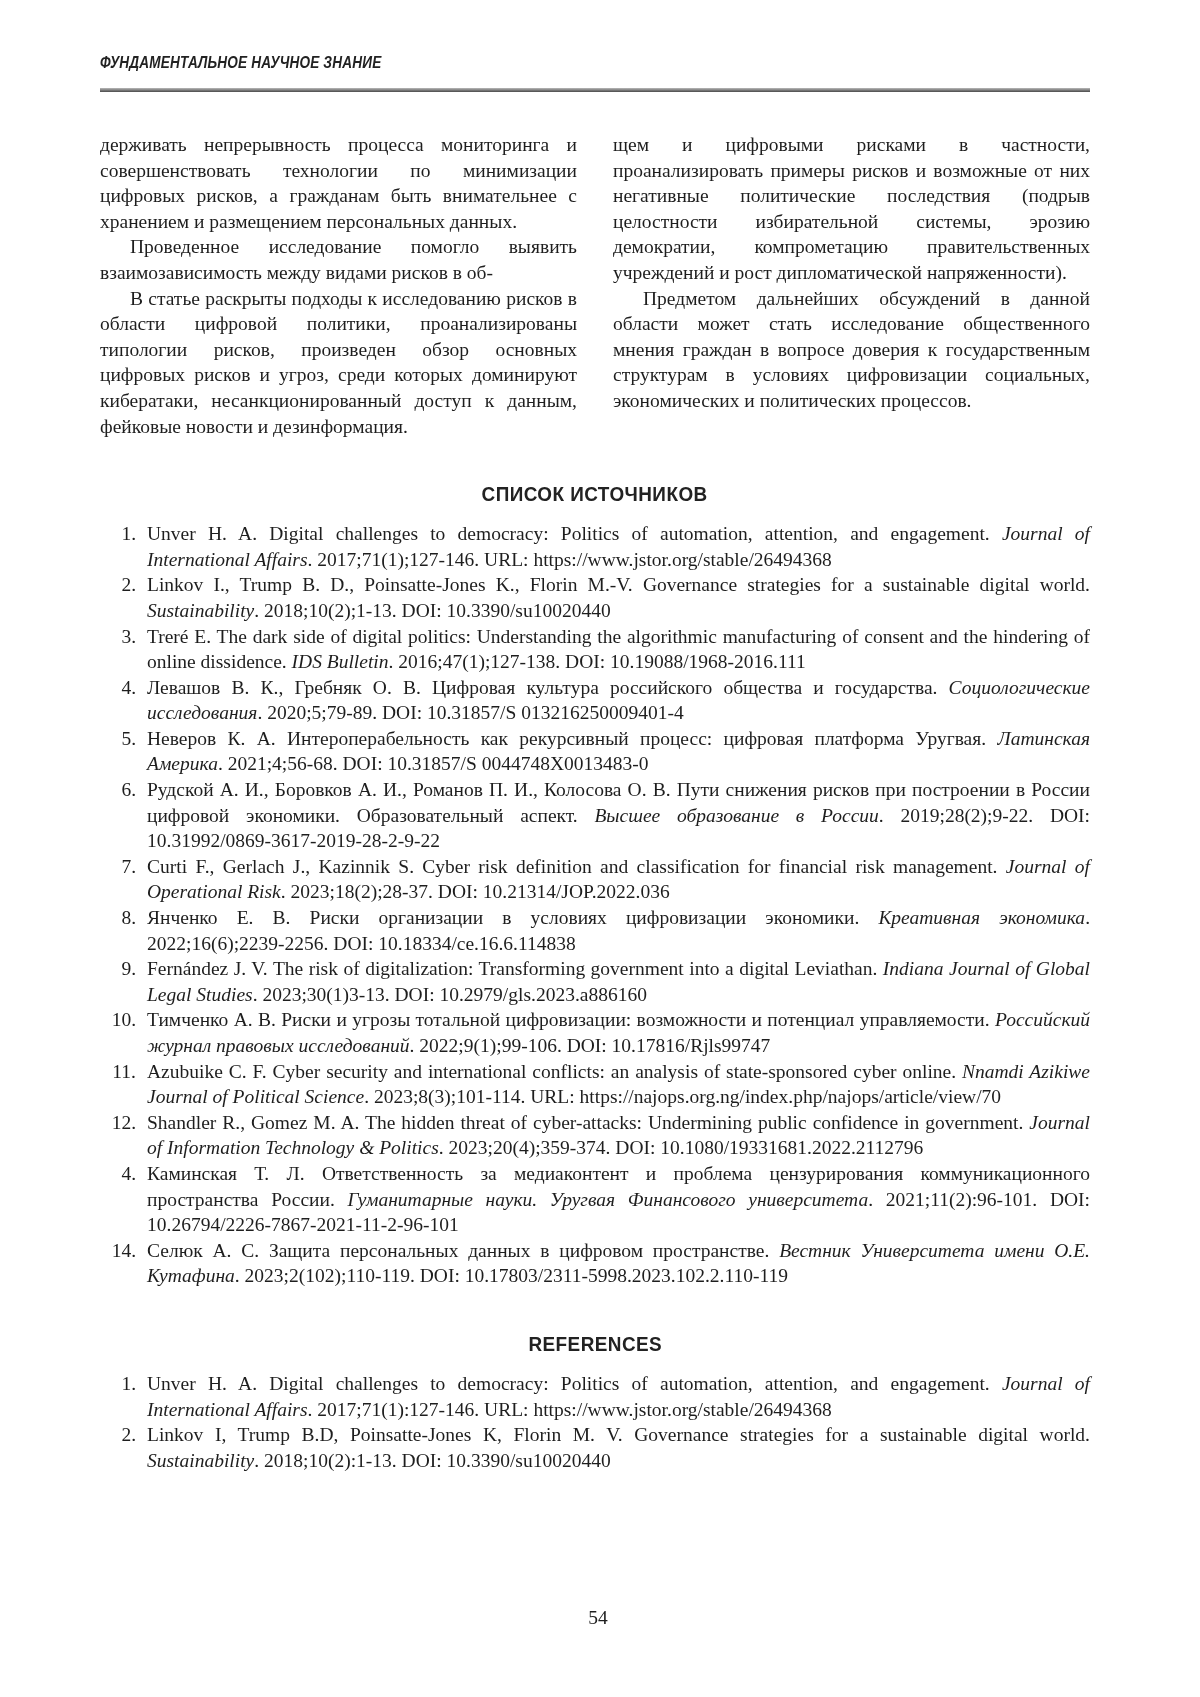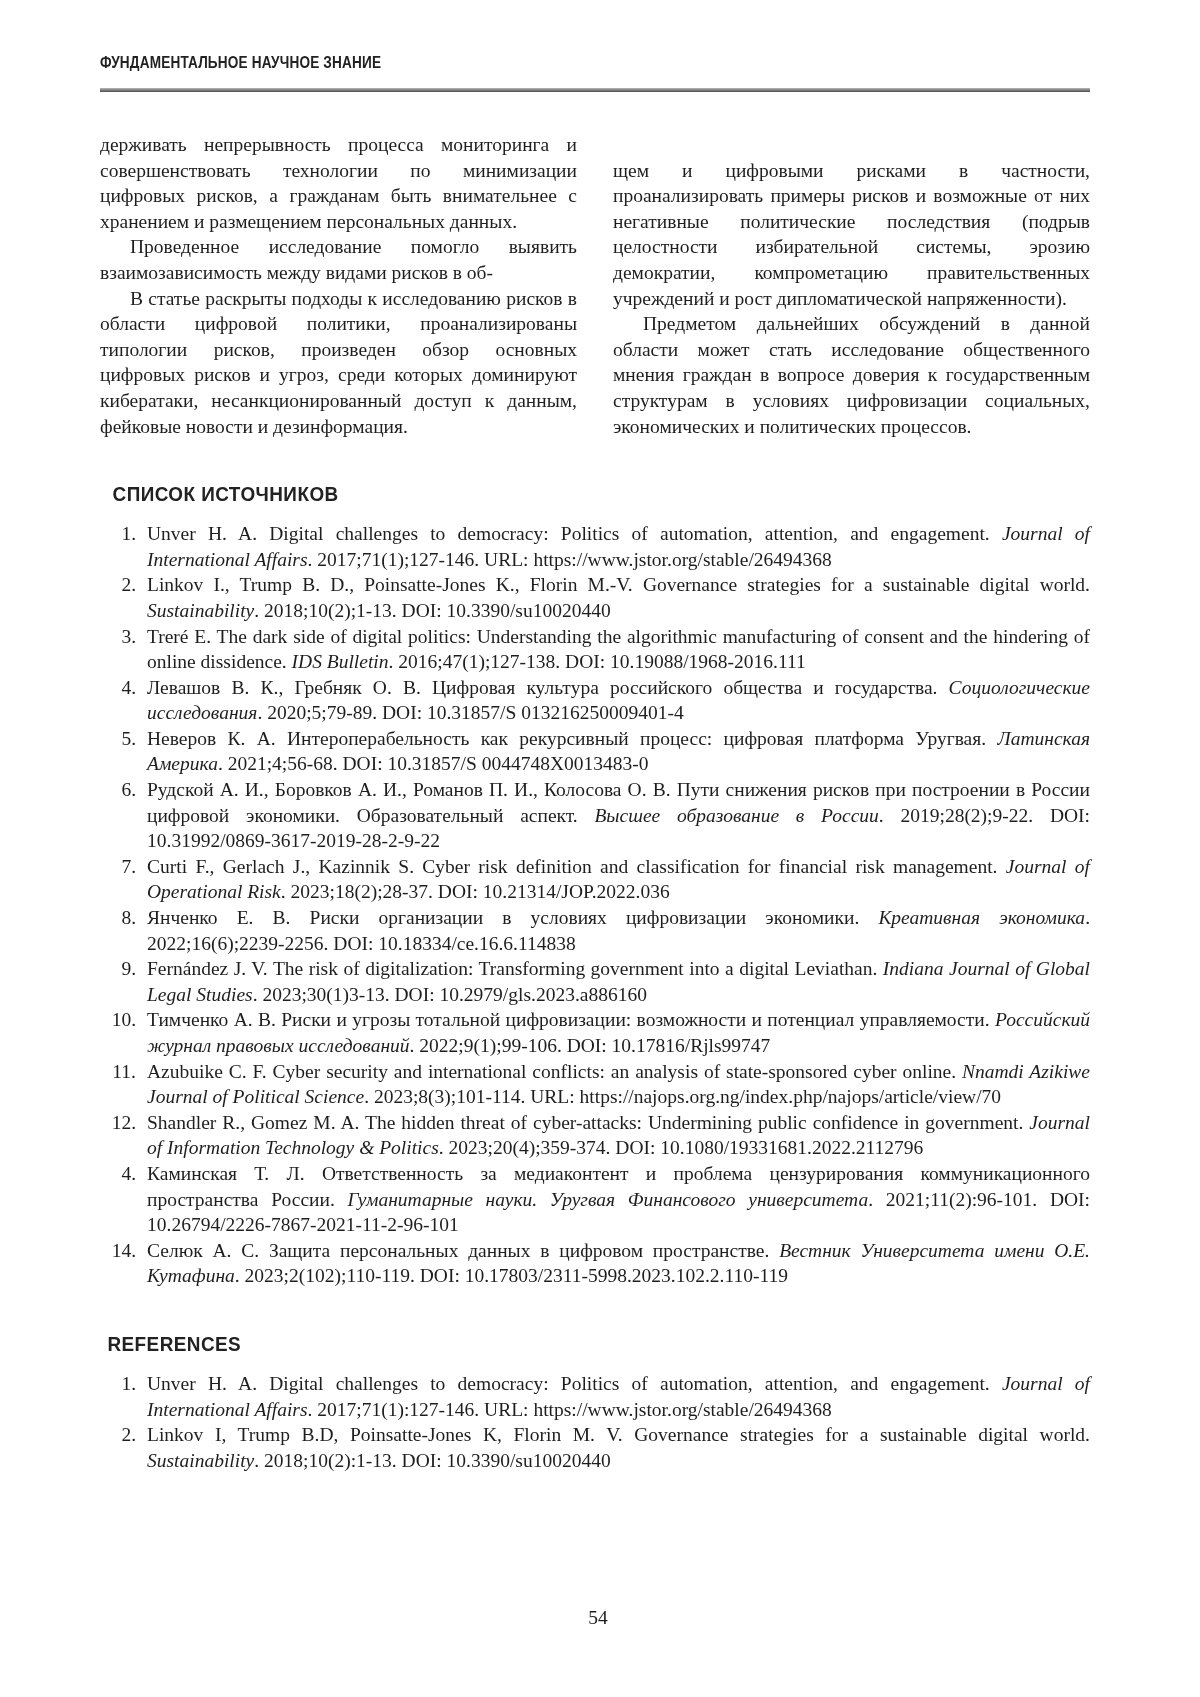--- a/index.html
+++ b/index.html
@@ -16,45 +16,46 @@
     line-height: 25.6px;
   }
   
   .running-head {
     font-family: "Liberation Sans", "DejaVu Sans", sans-serif;
     font-weight: 700;
     font-size: 17px;
     line-height: 22px;
     letter-spacing: 0.2px;
     color: #222;
+    font-style: italic;
   }
   .running-head .squeeze {
     display: inline-block;
     transform: scaleX(0.80);
     transform-origin: left center;
     white-space: nowrap;
   }
   .head-rule {
     margin-top: 14px;
     height: 4px;
     background: linear-gradient(#b9b9b9, #4a4a4a);
   }
   
   .columns {
     display: flex;
     gap: 36px;
     margin-top: 40px;
     text-align: justify;
-    align-items: flex-end;
   }
   .col { flex: 1 1 0; }
   .col p { margin: 0; }
   .col p.indent { text-indent: 30px; }
   
   .section-heading {
+    text-align: center;
     margin-top: 42px;
     margin-bottom: 14px;
     font-family: "Liberation Sans", "DejaVu Sans", sans-serif;
     font-weight: 700;
     font-size: 21px;
     line-height: 26px;
     letter-spacing: 0.5px;
     color: #222;
   }
   .section-heading .squeeze {

